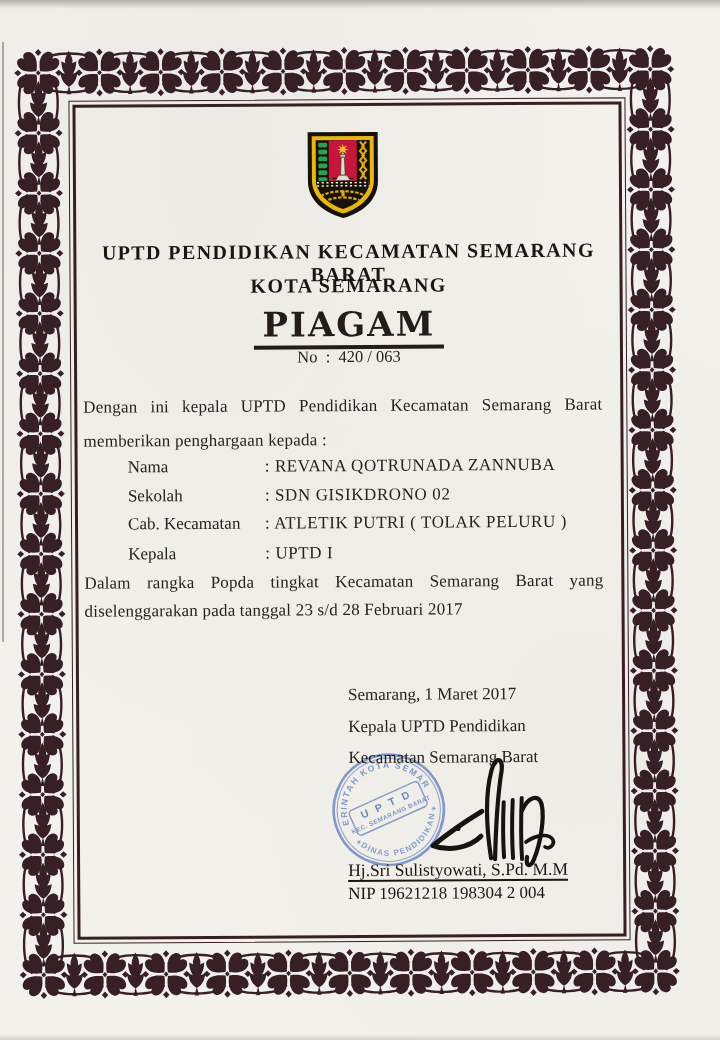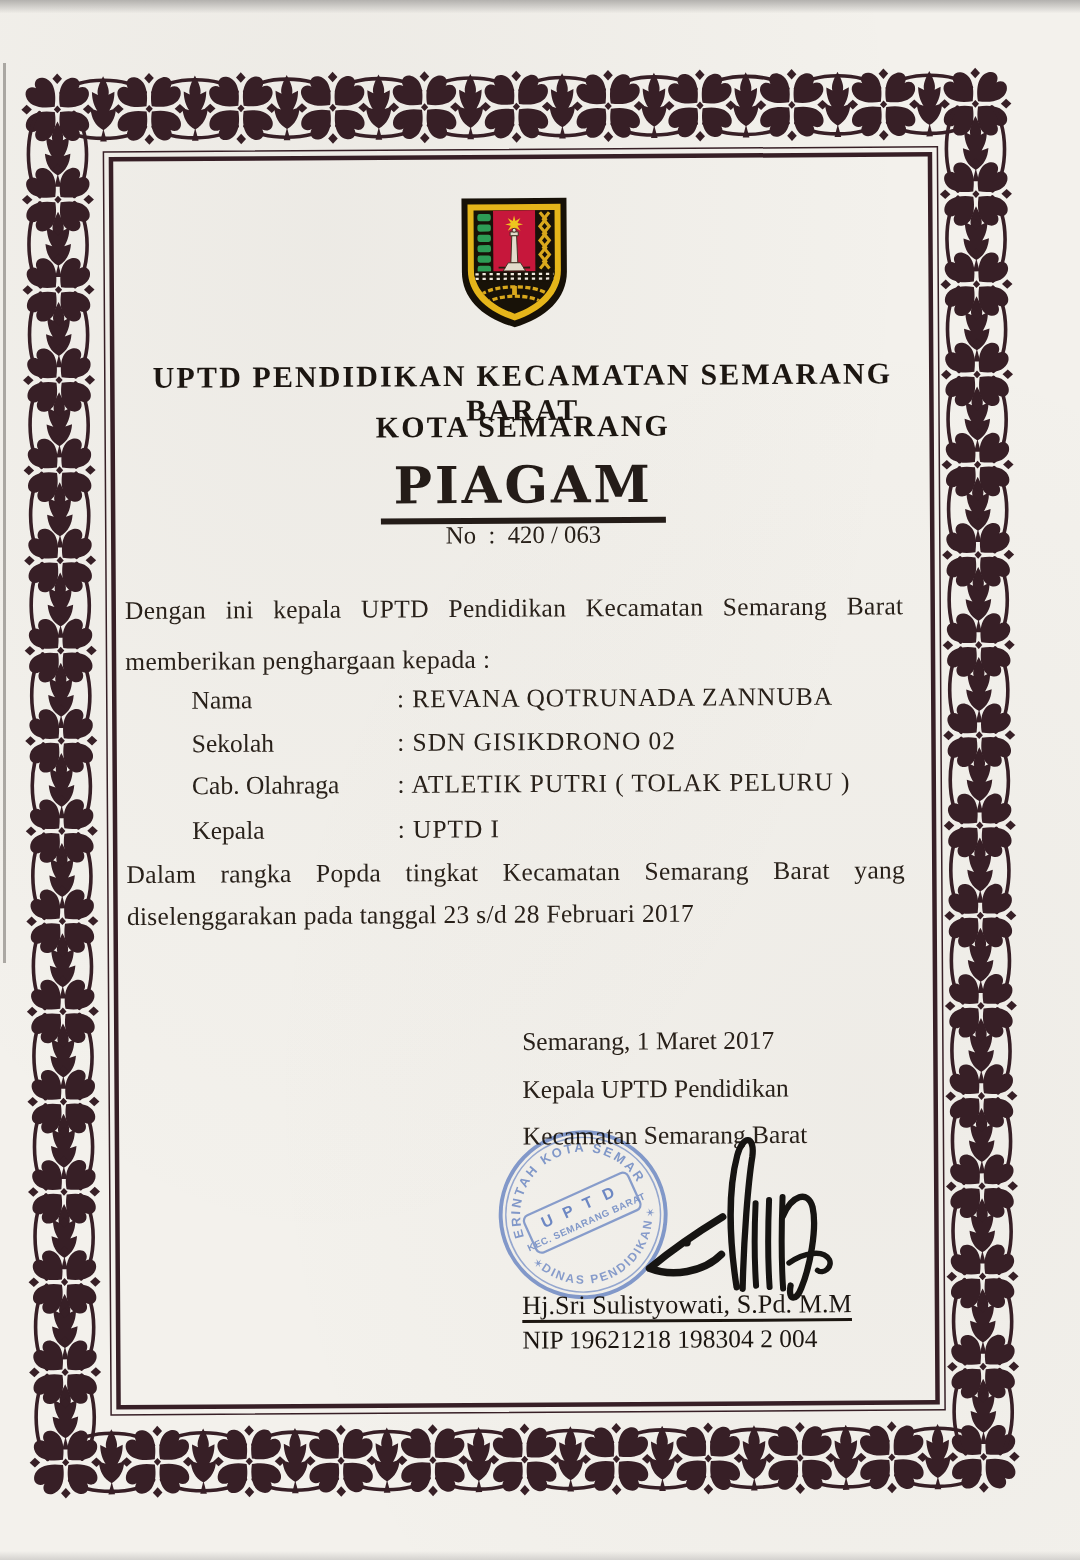--- a/index.html
+++ b/index.html
@@ -300,21 +300,21 @@
     <div class="abs para jline" style="top:396px;">Dengan ini kepala UPTD Pendidikan Kecamatan Semarang Barat</div>
     <div class="abs para" style="top:430px;">memberikan penghargaan kepada :</div>
 
     <div class="abs field-row" style="top:456px;">
       <span class="field-label">Nama</span><span class="field-value">: REVANA QOTRUNADA ZANNUBA</span>
     </div>
     <div class="abs field-row" style="top:485px;">
       <span class="field-label">Sekolah</span><span class="field-value">: SDN GISIKDRONO 02</span>
     </div>
     <div class="abs field-row" style="top:513px;">
-      <span class="field-label">Cab. Olahraga</span><span class="field-value">: ATLETIK PUTRI ( TOLAK PELURU )</span>
+      <span class="field-label">Cab. Kecamatan</span><span class="field-value">: ATLETIK PUTRI ( TOLAK PELURU )</span>
     </div>
     <div class="abs field-row" style="top:543px;">
       <span class="field-label">Kepala</span><span class="field-value">: UPTD I</span>
     </div>
 
     <div class="abs para jline" style="top:572px;">Dalam rangka Popda tingkat Kecamatan Semarang Barat yang</div>
     <div class="abs para" style="top:600px;">diselenggarakan pada tanggal 23 s/d 28 Februari 2017</div>
 
     <div class="abs sig-line" style="top:685px;">Semarang, 1 Maret 2017</div>
     <div class="abs sig-line" style="top:717px;">Kepala UPTD Pendidikan</div>

